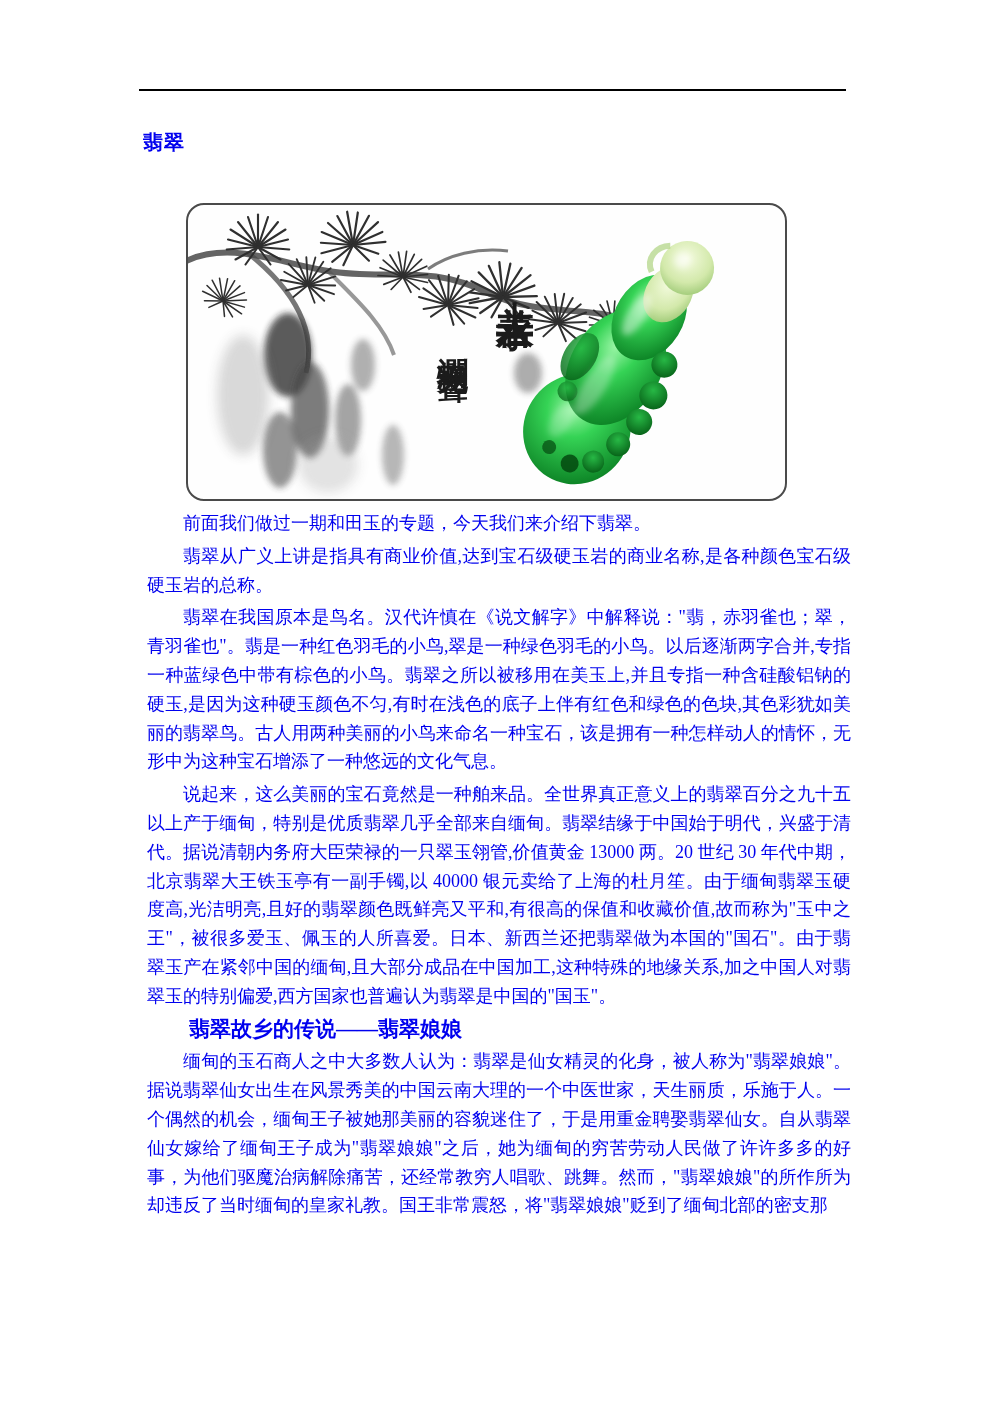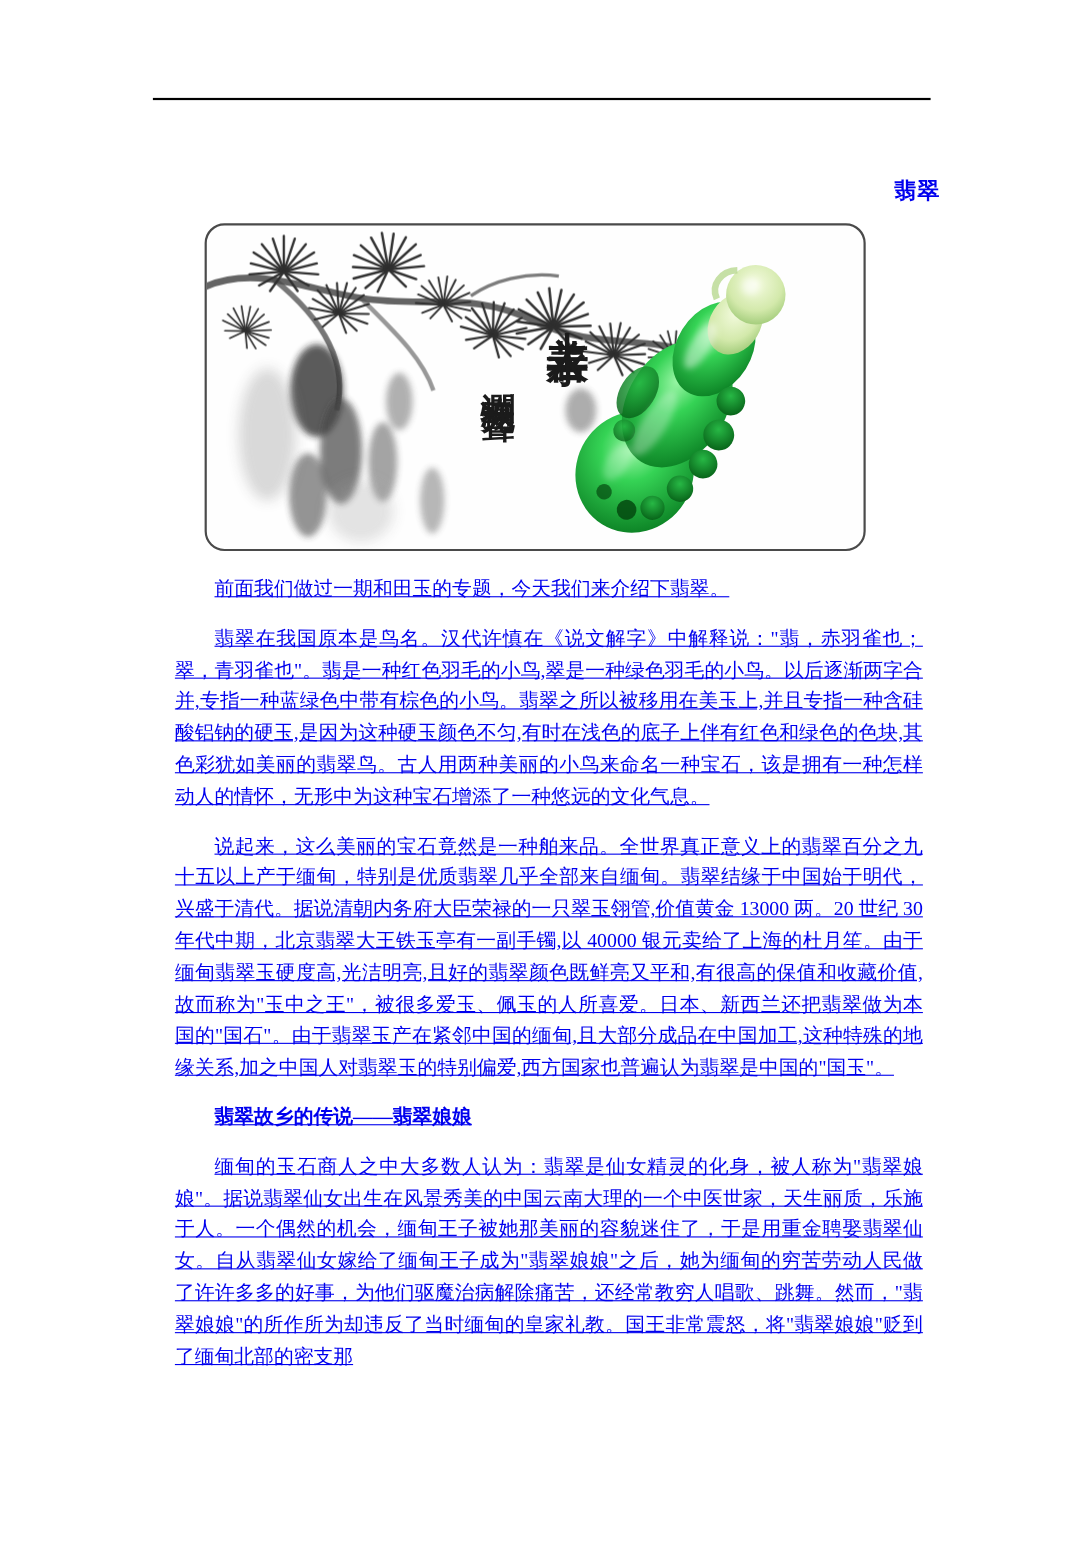--- a/index.html
+++ b/index.html
@@ -7,44 +7,43 @@
     width:993px;height:1404px;position:relative;background:#ffffff;
     font-family:"Liberation Serif","DejaVu Serif",serif;
     overflow:hidden;
   }
   .top-rule{
     position:absolute;left:139px;top:89px;width:707px;height:2px;
     background:#000000;
   }
   .doc-title{
     position:absolute;left:143px;top:129px;width:712px;
-    text-align:right;font-size:20px;font-weight:bold;color:#0000EE;
+    text-align:left;font-size:20px;font-weight:bold;color:#0000EE;
     letter-spacing:1px;
-    margin-top:31px;
   }
   .figure{
     position:absolute;left:186px;top:203px;width:601px;height:298px;
     border:2px solid #4a4a4a;border-radius:18px;background:#fefefe;
     overflow:hidden;box-sizing:border-box;
   }
   .figure svg{position:absolute;left:0;top:0;}
   .calli{
     position:absolute;writing-mode:vertical-rl;text-orientation:upright;
     color:#1b1b1b;font-weight:bold;font-family:"Liberation Serif","DejaVu Serif",serif;
   }
   .calli-right{left:305px;top:66px;font-size:38px;line-height:44px;letter-spacing:4px;}
   .calli-left{left:246px;top:128px;font-size:31px;line-height:37px;letter-spacing:4px;}
   .article{
     position:absolute;left:143px;top:505px;width:712px;
     font-size:18px;line-height:28.8px;color:#0000EE;
     text-align:justify;
   }
-  .article p{margin:16px;text-indent:2em;text-decoration:underline;}
+  .article p{margin:4px;text-indent:2em;}
   .section-heading{
-    margin:5px 0 0 0;font-size:18px;line-height:28.8px;font-weight:bold;
+    margin:5px 0 0 0;font-size:21px;line-height:28.8px;font-weight:bold;
     color:#0000EE;text-indent:0;
   }
 </style>
 </head>
 <body>
 
 <div class="top-rule"></div>
 
 <div class="doc-title">翡翠</div>
 
@@ -144,17 +143,18 @@
       <path d="M-20,-88 C-32,-96 -30,-112 -18,-120" fill="none" stroke="#b8d890" stroke-width="6" opacity="0.8"></path>
     </g>
   </svg>
 
   <div class="calli calli-right">上善若水</div>
   <div class="calli calli-left">潤物无聲</div>
 </div>
 
 <div class="article">
   <p>前面我们做过一期和田玉的专题，今天我们来介绍下翡翠。</p>
+  <p>翡翠从广义上讲是指具有商业价值,达到宝石级硬玉岩的商业名称,是各种颜色宝石级硬玉岩的总称。</p>
   <p>翡翠在我国原本是鸟名。汉代许慎在《说文解字》中解释说："翡，赤羽雀也；翠，青羽雀也"。翡是一种红色羽毛的小鸟,翠是一种绿色羽毛的小鸟。以后逐渐两字合并,专指一种蓝绿色中带有棕色的小鸟。翡翠之所以被移用在美玉上,并且专指一种含硅酸铝钠的硬玉,是因为这种硬玉颜色不匀,有时在浅色的底子上伴有红色和绿色的色块,其色彩犹如美丽的翡翠鸟。古人用两种美丽的小鸟来命名一种宝石，该是拥有一种怎样动人的情怀，无形中为这种宝石增添了一种悠远的文化气息。</p>
   <p>说起来，这么美丽的宝石竟然是一种舶来品。全世界真正意义上的翡翠百分之九十五以上产于缅甸，特别是优质翡翠几乎全部来自缅甸。翡翠结缘于中国始于明代，兴盛于清代。据说清朝内务府大臣荣禄的一只翠玉翎管,价值黄金 13000 两。20 世纪 30 年代中期，北京翡翠大王铁玉亭有一副手镯,以 40000 银元卖给了上海的杜月笙。由于缅甸翡翠玉硬度高,光洁明亮,且好的翡翠颜色既鲜亮又平和,有很高的保值和收藏价值,故而称为"玉中之王"，被很多爱玉、佩玉的人所喜爱。日本、新西兰还把翡翠做为本国的"国石"。由于翡翠玉产在紧邻中国的缅甸,且大部分成品在中国加工,这种特殊的地缘关系,加之中国人对翡翠玉的特别偏爱,西方国家也普遍认为翡翠是中国的"国玉"。</p>
   <p class="section-heading">翡翠故乡的传说——翡翠娘娘</p>
   <p>缅甸的玉石商人之中大多数人认为：翡翠是仙女精灵的化身，被人称为"翡翠娘娘"。据说翡翠仙女出生在风景秀美的中国云南大理的一个中医世家，天生丽质，乐施于人。一个偶然的机会，缅甸王子被她那美丽的容貌迷住了，于是用重金聘娶翡翠仙女。自从翡翠仙女嫁给了缅甸王子成为"翡翠娘娘"之后，她为缅甸的穷苦劳动人民做了许许多多的好事，为他们驱魔治病解除痛苦，还经常教穷人唱歌、跳舞。然而，"翡翠娘娘"的所作所为却违反了当时缅甸的皇家礼教。国王非常震怒，将"翡翠娘娘"贬到了缅甸北部的密支那</p>
 </div>
 
 </body></html>

